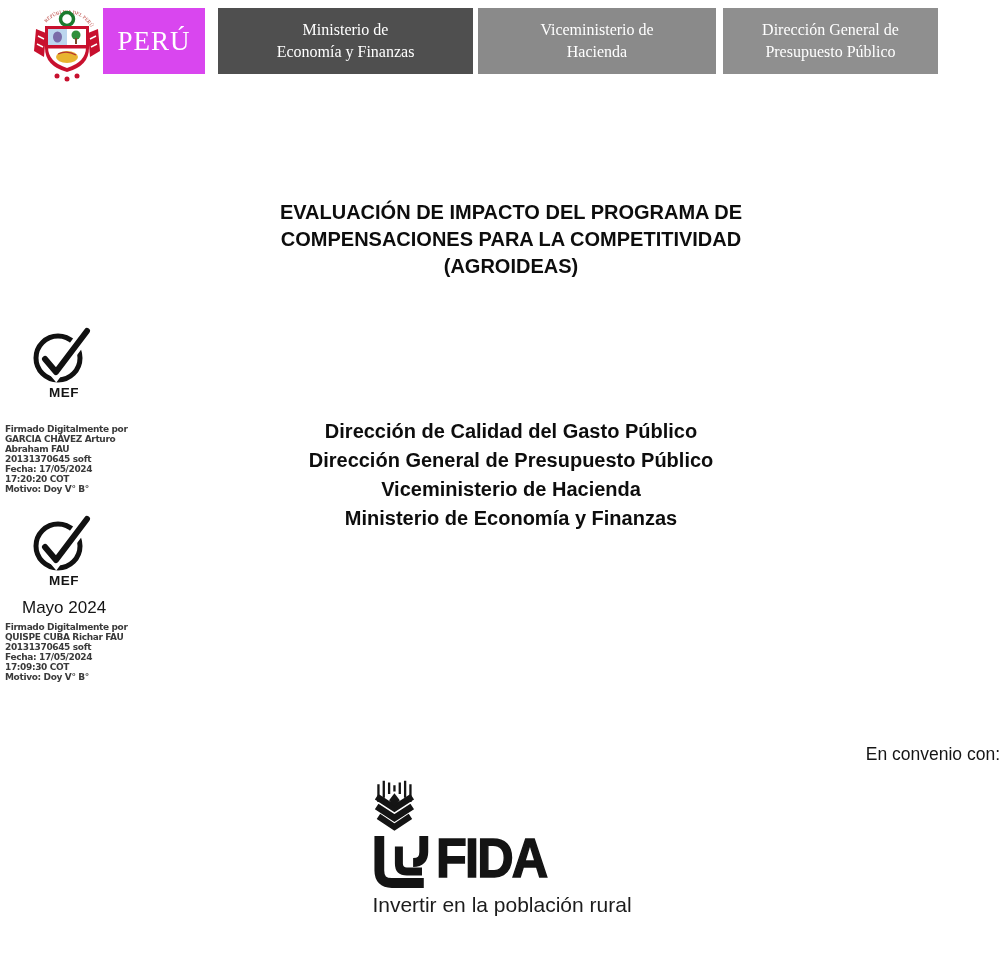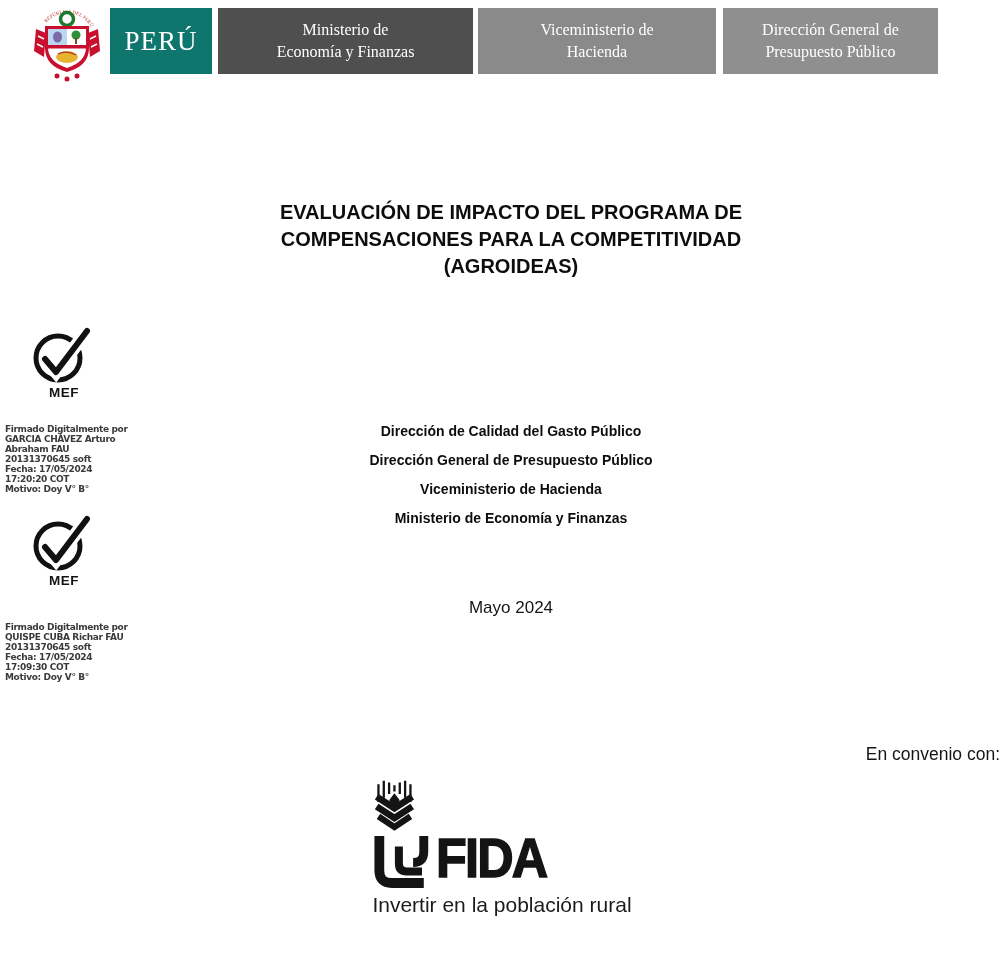--- a/index.html
+++ b/index.html
@@ -7,22 +7,22 @@
     position:relative;
     width:1000px;height:953px;
     background:#ffffff;
     font-family:"Liberation Sans",sans-serif;
     color:#111;
     overflow:hidden;
   }
   
   .coat{position:absolute;left:31px;top:2px;width:72px;height:84px;}
   .brand-box{
-    position:absolute;left:110px;top:8px;width:102px;height:66px;
-    background:#0f766e;display:flex;align-items:center;justify-content:center;
+    position:absolute;left:103px;top:8px;width:102px;height:66px;
+    background:#d946ef;display:flex;align-items:center;justify-content:center;
   }
   .brand-box span{
     color:#fff;font-family:"Liberation Serif",serif;
     font-size:27px;letter-spacing:1px;
   }
   .hdr-box{
     position:absolute;top:8px;height:66px;
     display:flex;align-items:center;justify-content:center;
     text-align:center;color:#fff;
     font-family:"Liberation Serif",serif;
@@ -33,26 +33,26 @@
   .hdr-box.b3{left:723px;width:215px;}
 
   
   .title{
     position:absolute;top:199px;left:22px;right:0;
     text-align:center;font-size:20px;font-weight:bold;
     line-height:27px;white-space:pre-line;color:#0d0d0d;
   }
   .org{
     position:absolute;top:417px;left:22px;right:0;
-    text-align:center;font-size:14px;font-weight:bold;
+    text-align:center;font-size:20px;font-weight:bold;
     line-height:29px;white-space:pre-line;color:#0d0d0d;
   }
   .date{
     position:absolute;top:598px;left:22px;right:0;
-    text-align:center;font-size:17px;color:#151515;
+    font-size:17px;color:#151515;
   }
 
   
   .stamp{position:absolute;left:5px;width:160px;}
   .stamp.s1{top:326px;}
   .stamp.s2{top:514px;}
   .stamp .icon-wrap{width:118px;text-align:center;}
   .stamp .mef{
     display:block;width:118px;text-align:center;margin-top:-3px;
     font-size:13.5px;font-weight:bold;letter-spacing:.5px;color:#141414;

